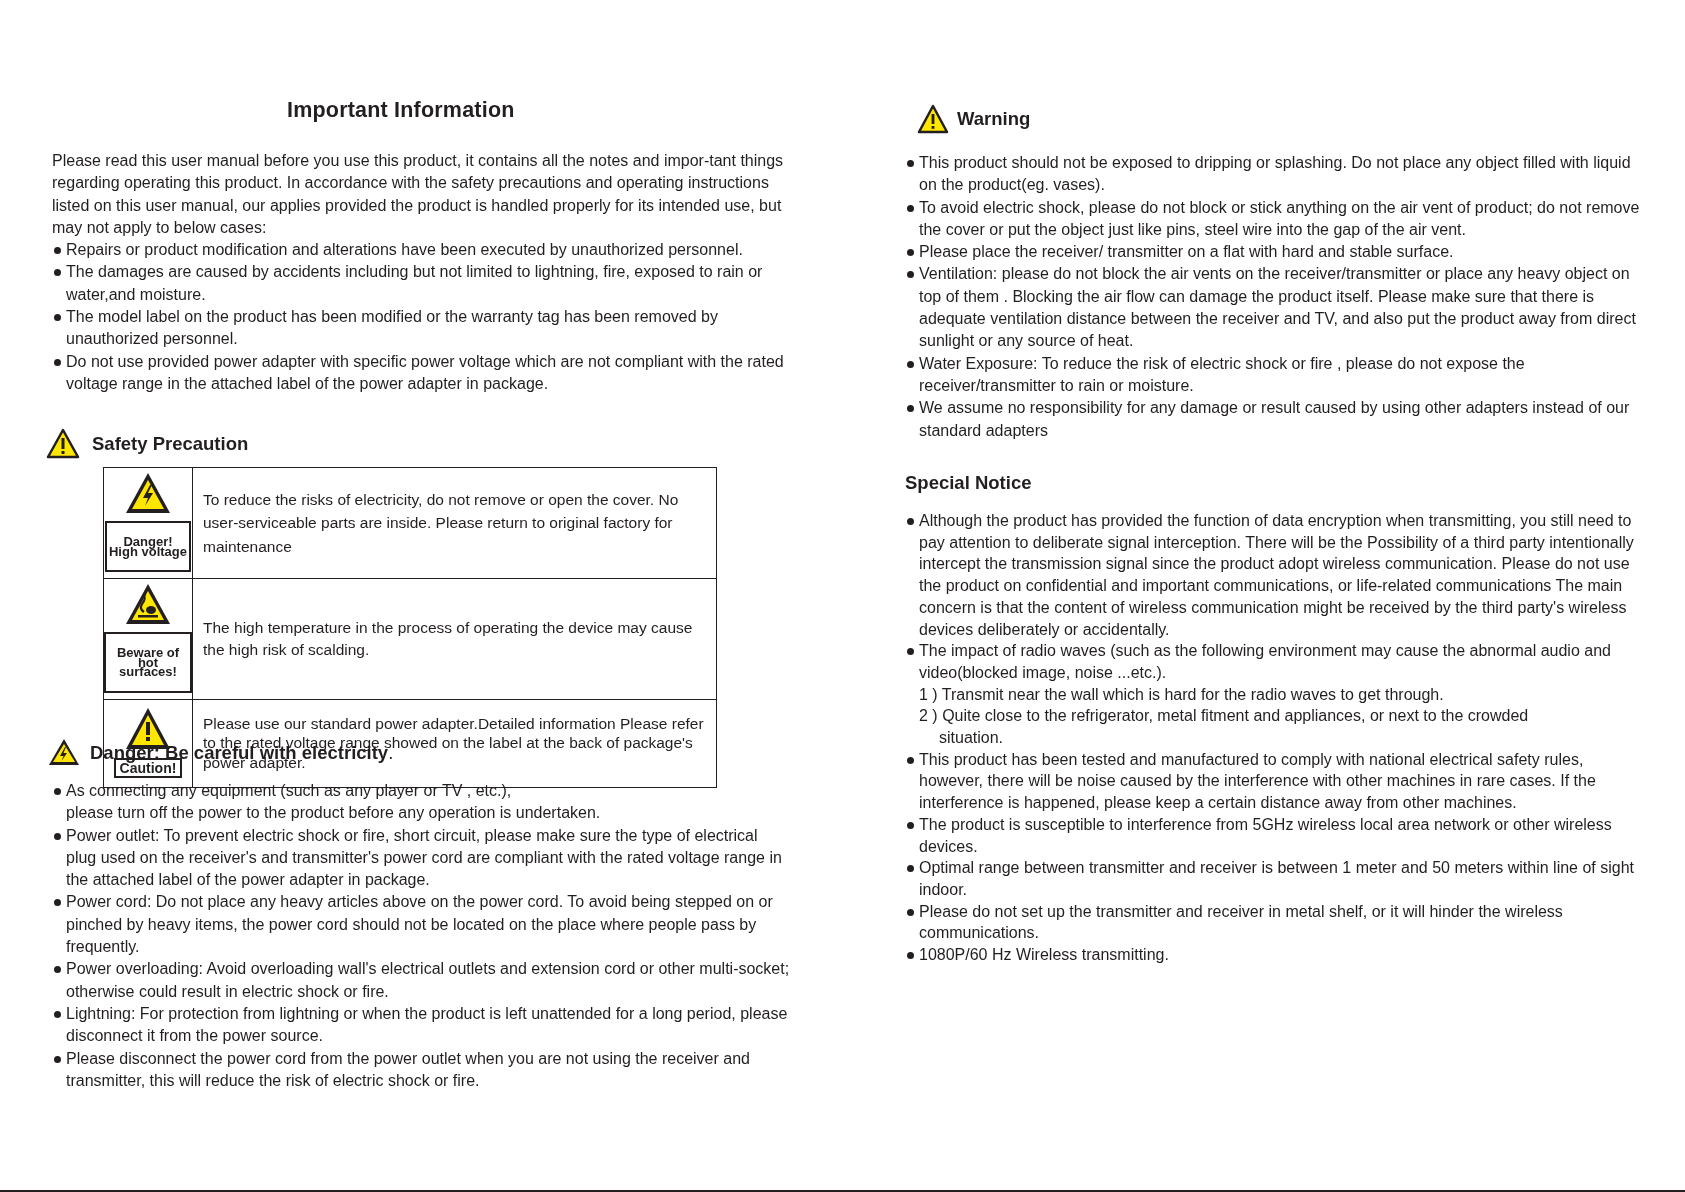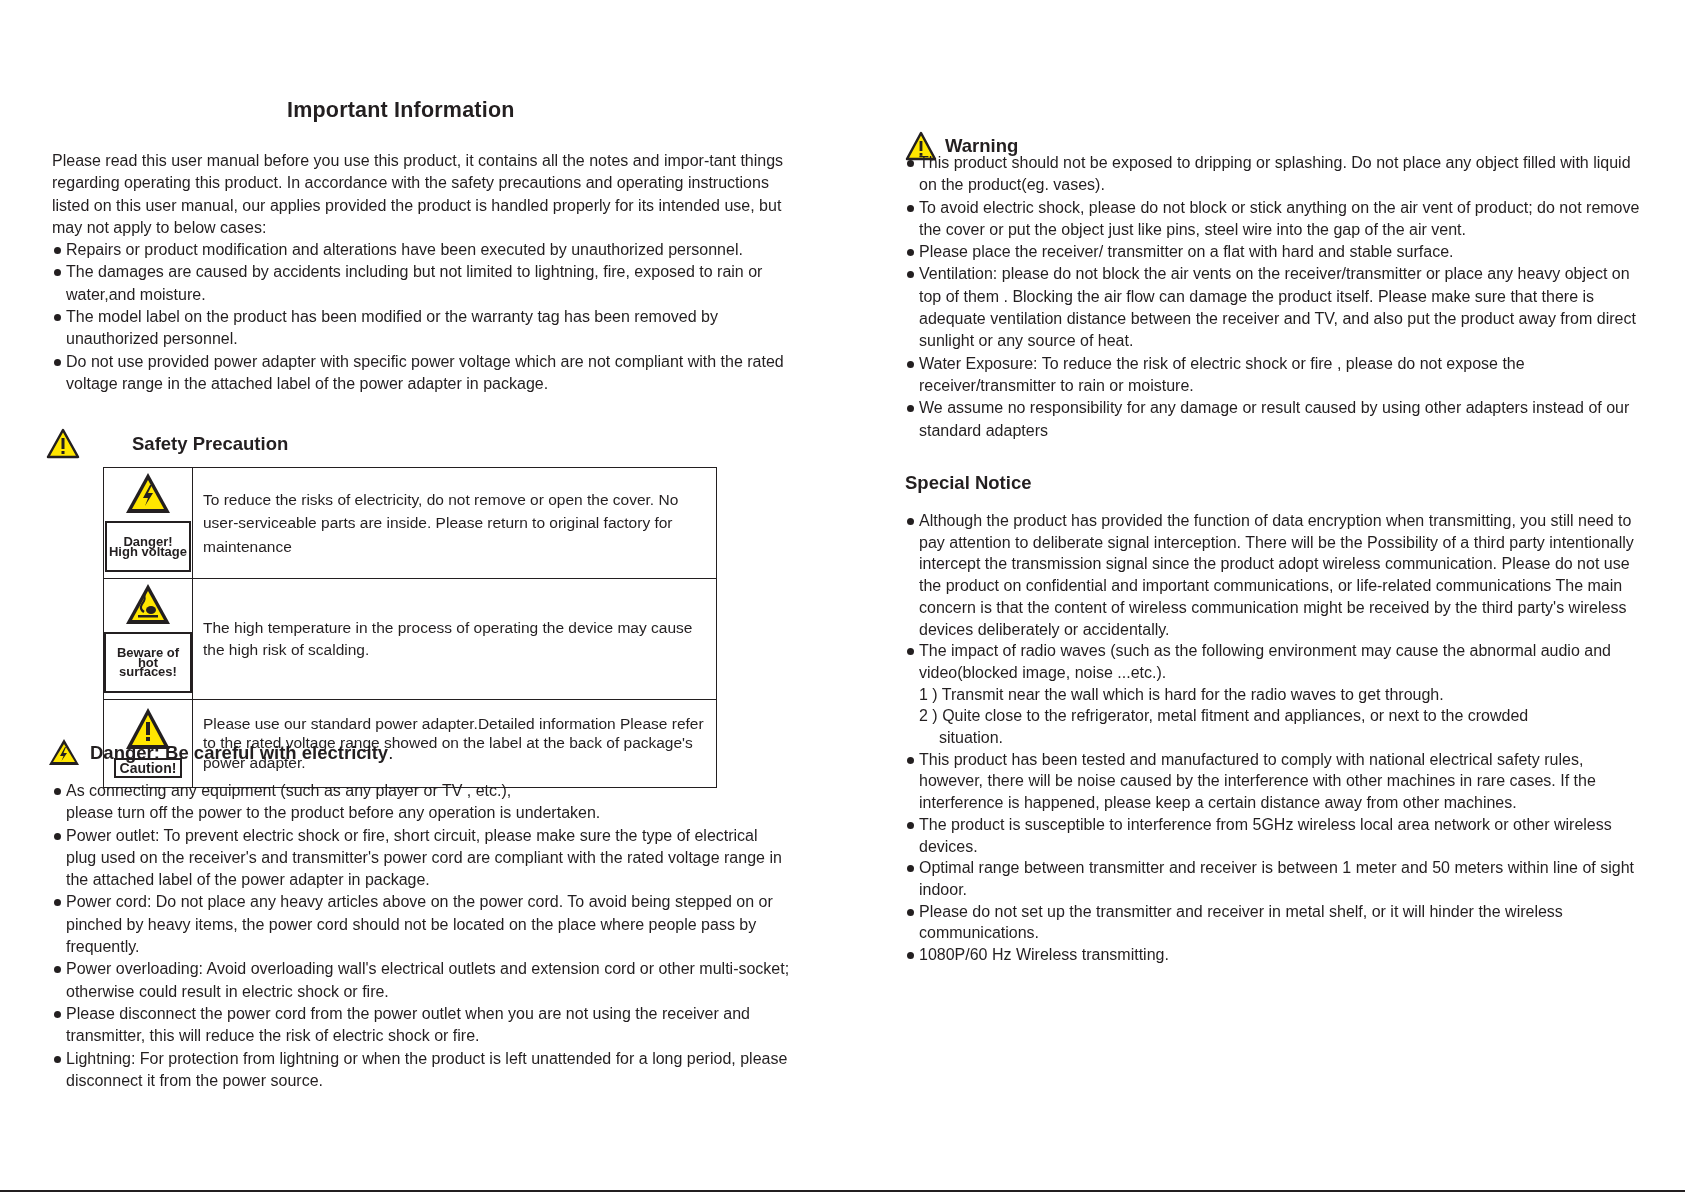--- a/index.html
+++ b/index.html
@@ -54,21 +54,21 @@
   <div class="para intro">
     <div>Please read this user manual before you use this product, it contains all the notes and  impor-tant things regarding operating this product. In accordance with the safety precautions and operating instructions listed on this user manual, our applies provided the product is handled properly for its intended use, but may not apply to below cases:</div>
     <ul class="bullets">
       <li>Repairs or product modification and alterations have been executed by unauthorized personnel.</li>
       <li>The damages are caused by accidents including but not limited to lightning, fire, exposed to rain or water,and moisture.</li>
       <li>The model label on the product has been modified or the warranty tag has been removed by unauthorized personnel.</li>
       <li>Do not use provided power adapter with specific power voltage which are not compliant with the rated voltage range in the attached label of the power adapter in package.</li>
     </ul>
   </div>
 
-  <div class="heading" style="top:428px; left:-6px;gap:40px;">
+  <div class="heading" style="top:428px; left:-6px;">
     <span>
       <svg width="34" height="31" viewBox="0 0 34 31">
           <polygon points="17,2 32,29 2,29" fill="#ffe600" stroke="#231f20" stroke-width="2.5" stroke-linejoin="round"></polygon>
           <rect x="15.5" y="10" width="3" height="11" fill="#231f20"></rect>
           <rect x="15.5" y="23" width="3" height="3" fill="#231f20"></rect>
         </svg>
     </span>
     <span style="margin-left:12px;">Safety Precaution</span>
   </div>
 
@@ -130,28 +130,28 @@
     <span style="margin-left:10px;"><span>Danger</span><span>: Be careful with electricity</span><span style="font-weight:normal;">.</span></span>
   </div>
 
   <div class="para" style="top:780px; left:0; width:740px;">
     <ul class="bullets">
       <li style="white-space:pre-line;">As connecting any equipment (such as any player or TV , etc.),
 please turn off the power to the product before any operation is undertaken.</li>
       <li>Power outlet: To prevent electric shock or fire, short circuit, please make sure the type of electrical plug used on the receiver's and transmitter's power cord are compliant with the rated voltage range in the attached label of the power adapter in package.</li>
       <li>Power cord: Do not place any heavy articles above on the power cord. To avoid being stepped on or pinched by heavy items, the power cord should not be located on the place where people pass by frequently.</li>
       <li>Power overloading: Avoid overloading wall's electrical outlets and extension cord or other multi-socket; otherwise could result in electric shock or fire.</li>
+      <li>Lightning: For protection from lightning or when the product is left unattended for a long period, please disconnect it from the power source.</li>
       <li>Please disconnect the power cord from the power outlet when you are not using the receiver and transmitter, this will reduce the risk of electric shock or fire.</li>
-      <li>Lightning: For protection from lightning or when the product is left unattended for a long period, please disconnect it from the power source.</li>
     </ul>
   </div>
 </div>
 
 <div class="page right-page">
-  <div class="heading" style="top:104px; left:0;margin-top:27px;">
+  <div class="heading" style="top:104px; left:12px;">
     <span>
       <svg width="32" height="30" viewBox="0 0 32 30">
           <polygon points="16,2 30,28 2,28" fill="#ffe600" stroke="#231f20" stroke-width="2.5" stroke-linejoin="round"></polygon>
           <rect x="14.6" y="10" width="2.8" height="10" fill="#231f20"></rect>
           <rect x="14.6" y="22" width="2.8" height="2.8" fill="#231f20"></rect>
         </svg>
     </span>
     <span style="margin-left:8px;">Warning</span>
   </div>
 

